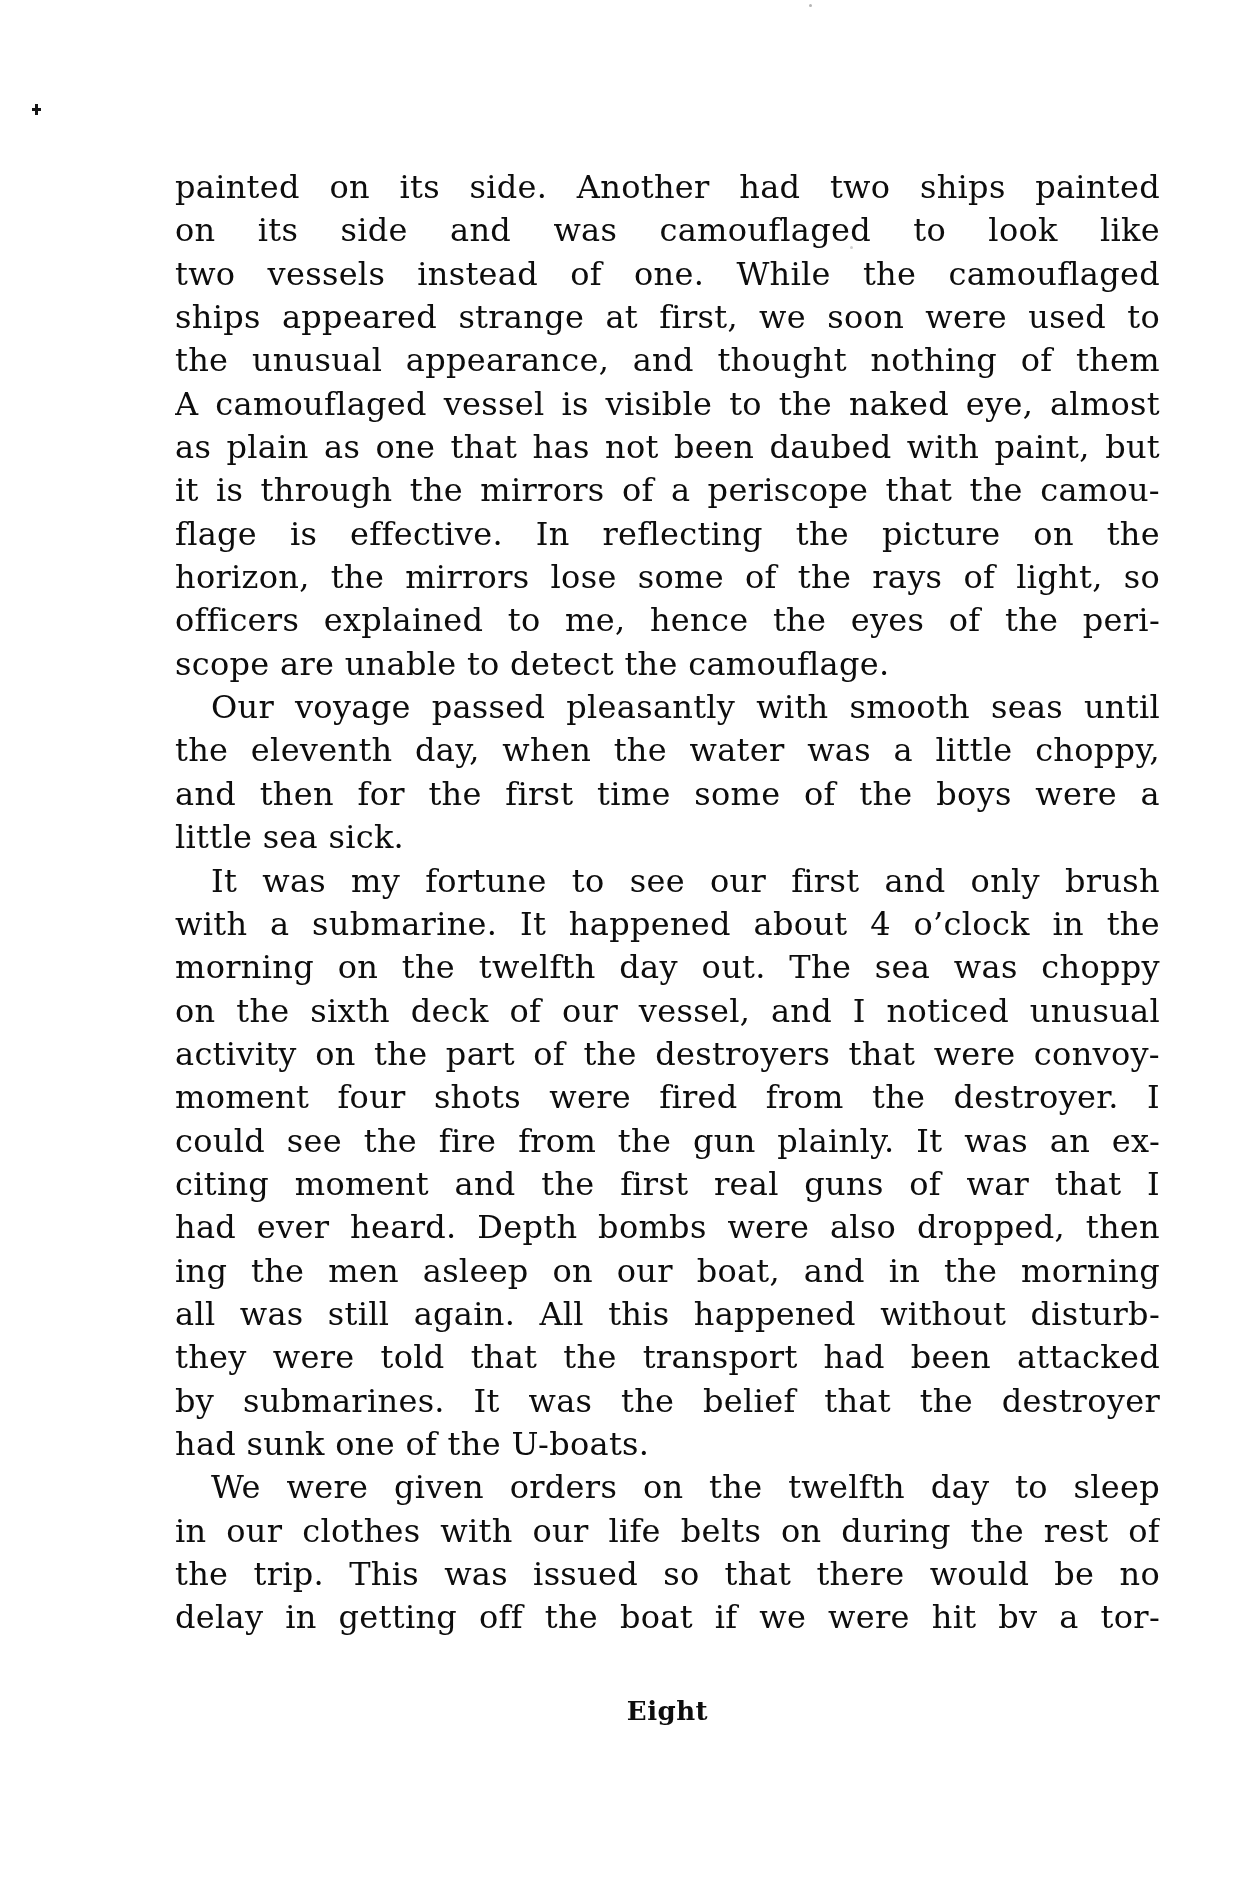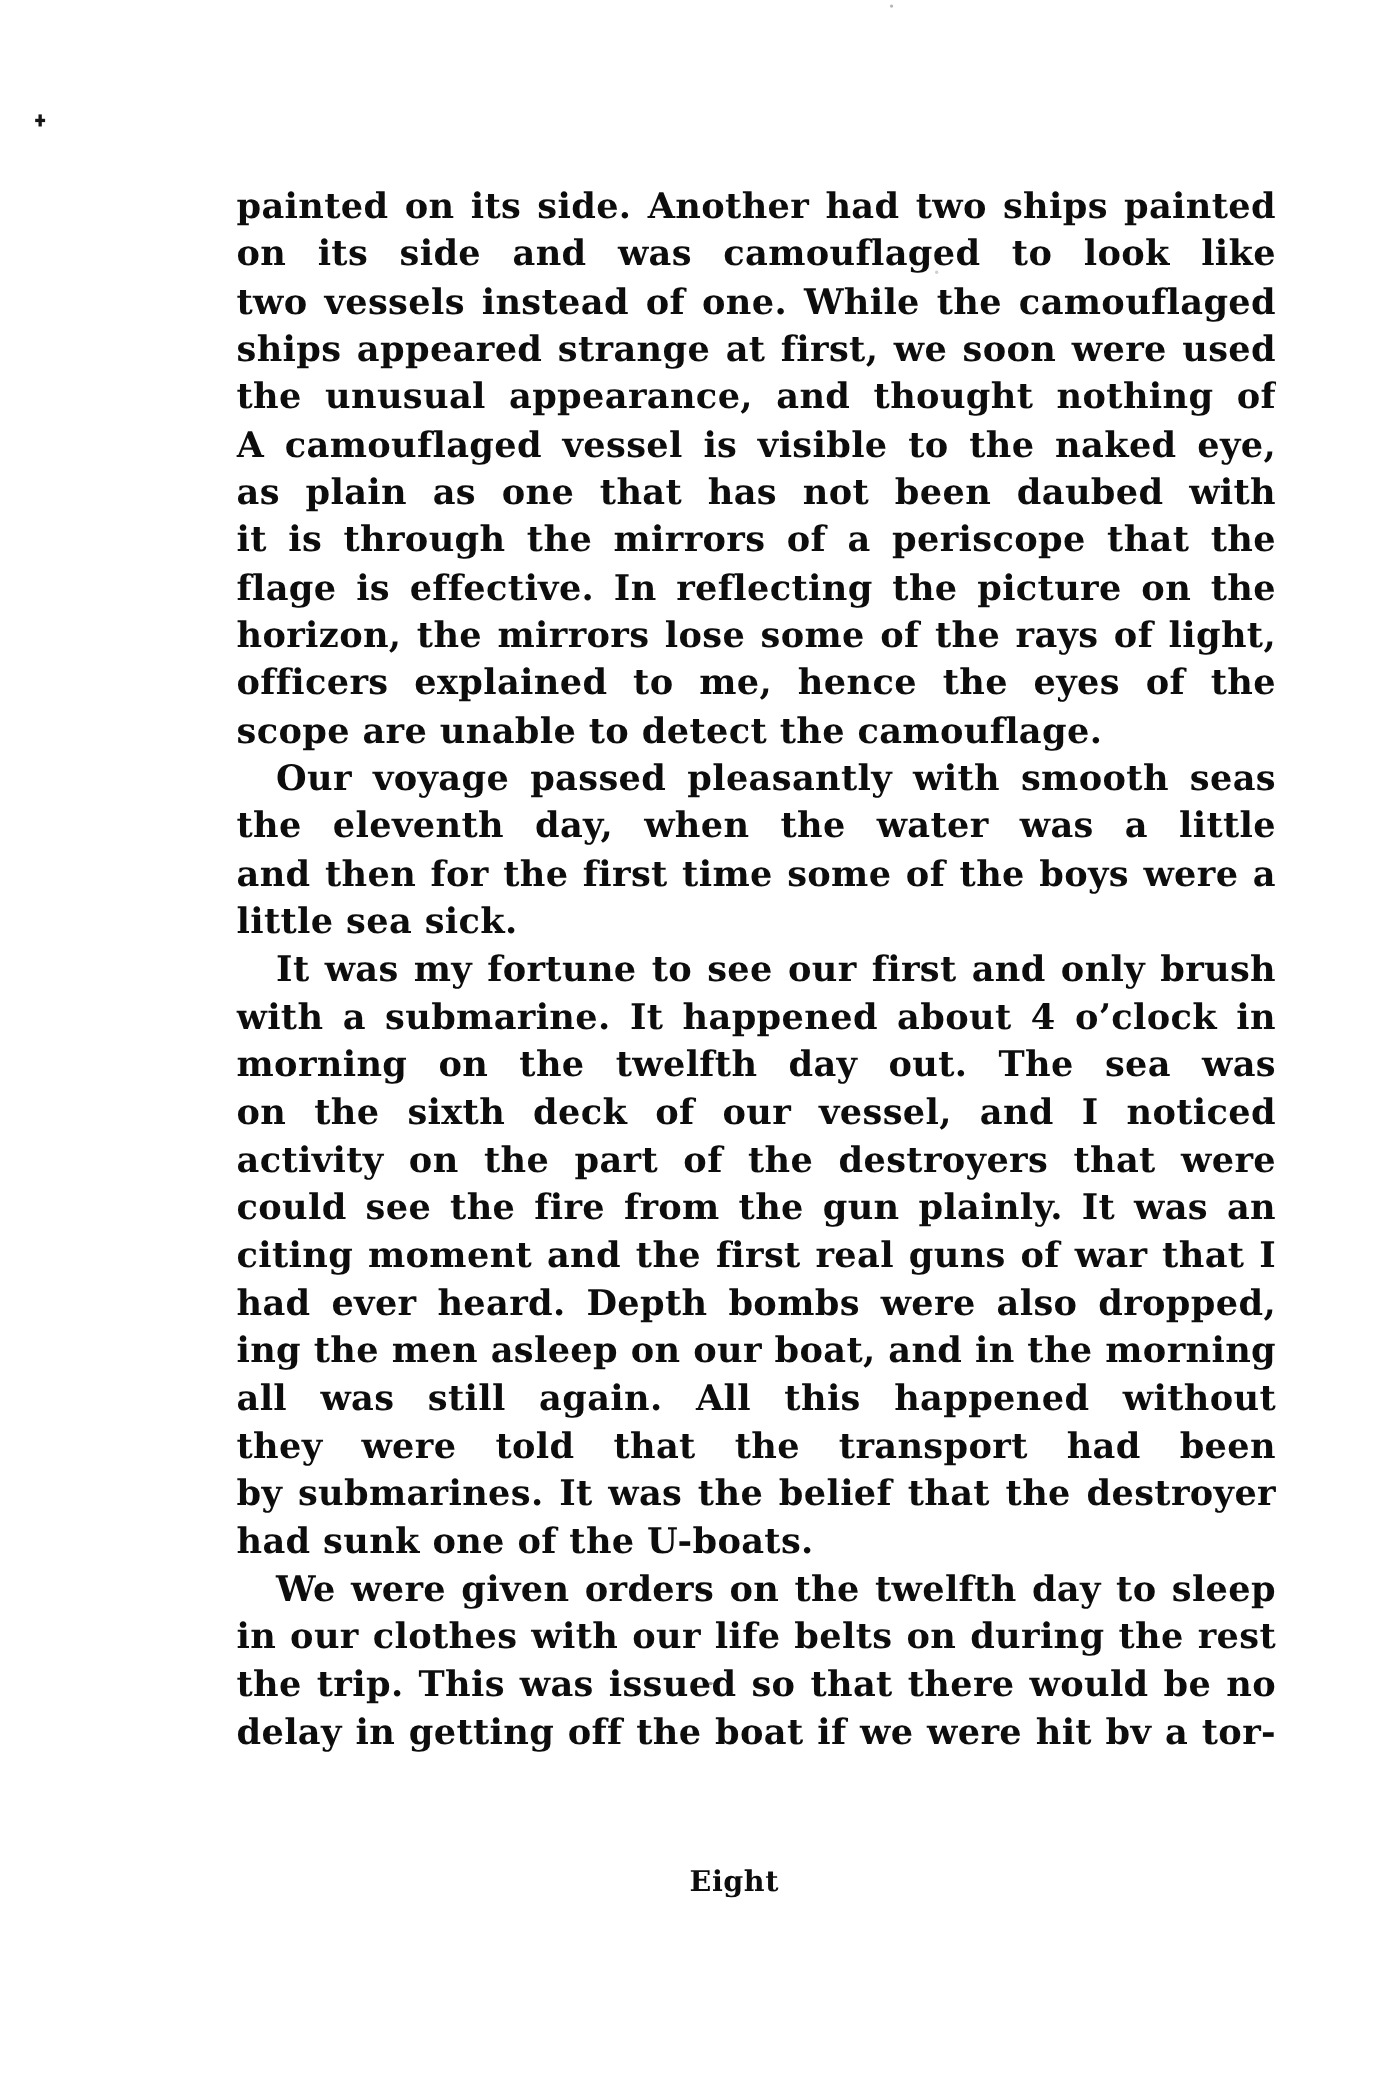--- a/index.html
+++ b/index.html
@@ -12,29 +12,28 @@
     font-family: "DejaVu Serif", serif;
   }
   .text-block {
     position: absolute;
     left: 175px;
     top: 166px;
     width: 985px;
   }
   .line {
     font-size: 32px;
-    font-weight: 700;
+    font-weight: 400;
     color: #0d0d0d;
     line-height: 43.35px;
     height: 43.35px;
     text-align: justify;
     text-align-last: justify;
     letter-spacing: 0.3px;
     overflow: hidden;
-    margin-left: 40px;
   }
   .line.end {
     text-align: left;
     text-align-last: left;
   }
   .line.indent {
     padding-left: 36px;
   }
   .footer {
     position: absolute;
@@ -86,20 +85,21 @@
       <div class="line end">scope are unable to detect the camouflage.</div>
       <div class="line indent">Our voyage passed pleasantly with smooth seas until</div>
       <div class="line">the eleventh day, when the water was a little choppy,</div>
       <div class="line">and then for the first time some of the boys were a</div>
       <div class="line end">little sea sick.</div>
       <div class="line indent">It was my fortune to see our first and only brush</div>
       <div class="line">with a submarine. It happened about 4 o’clock in the</div>
       <div class="line">morning on the twelfth day out. The sea was choppy</div>
       <div class="line">on the sixth deck of our vessel, and I noticed unusual</div>
       <div class="line">activity on the part of the destroyers that were convoy-</div>
+      <div class="line">moment four shots were fired from the destroyer. I</div>
       <div class="line">could see the fire from the gun plainly. It was an ex-</div>
       <div class="line">citing moment and the first real guns of war that I</div>
       <div class="line">had ever heard. Depth bombs were also dropped, then</div>
       <div class="line">ing the men asleep on our boat, and in the morning</div>
       <div class="line">all was still again. All this happened without disturb-</div>
       <div class="line">they were told that the transport had been attacked</div>
       <div class="line">by submarines. It was the belief that the destroyer</div>
       <div class="line end">had sunk one of the U-boats.</div>
       <div class="line indent">We were given orders on the twelfth day to sleep</div>
       <div class="line">in our clothes with our life belts on during the rest of</div>

